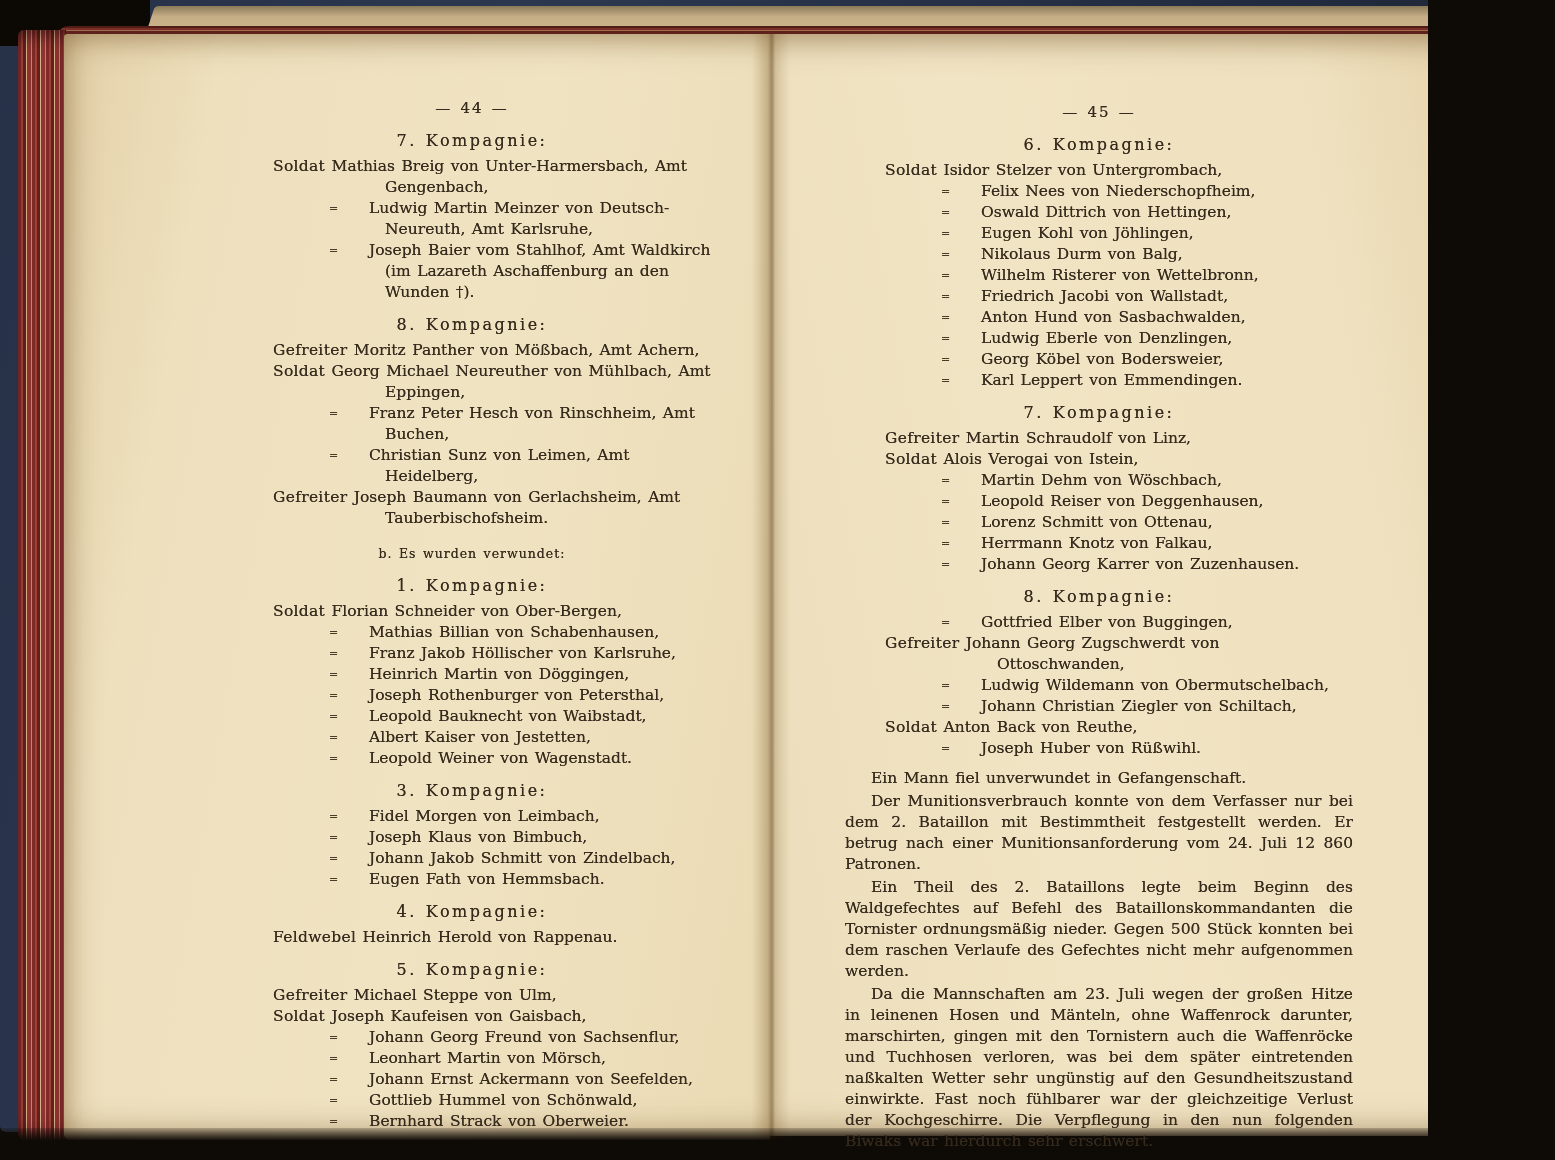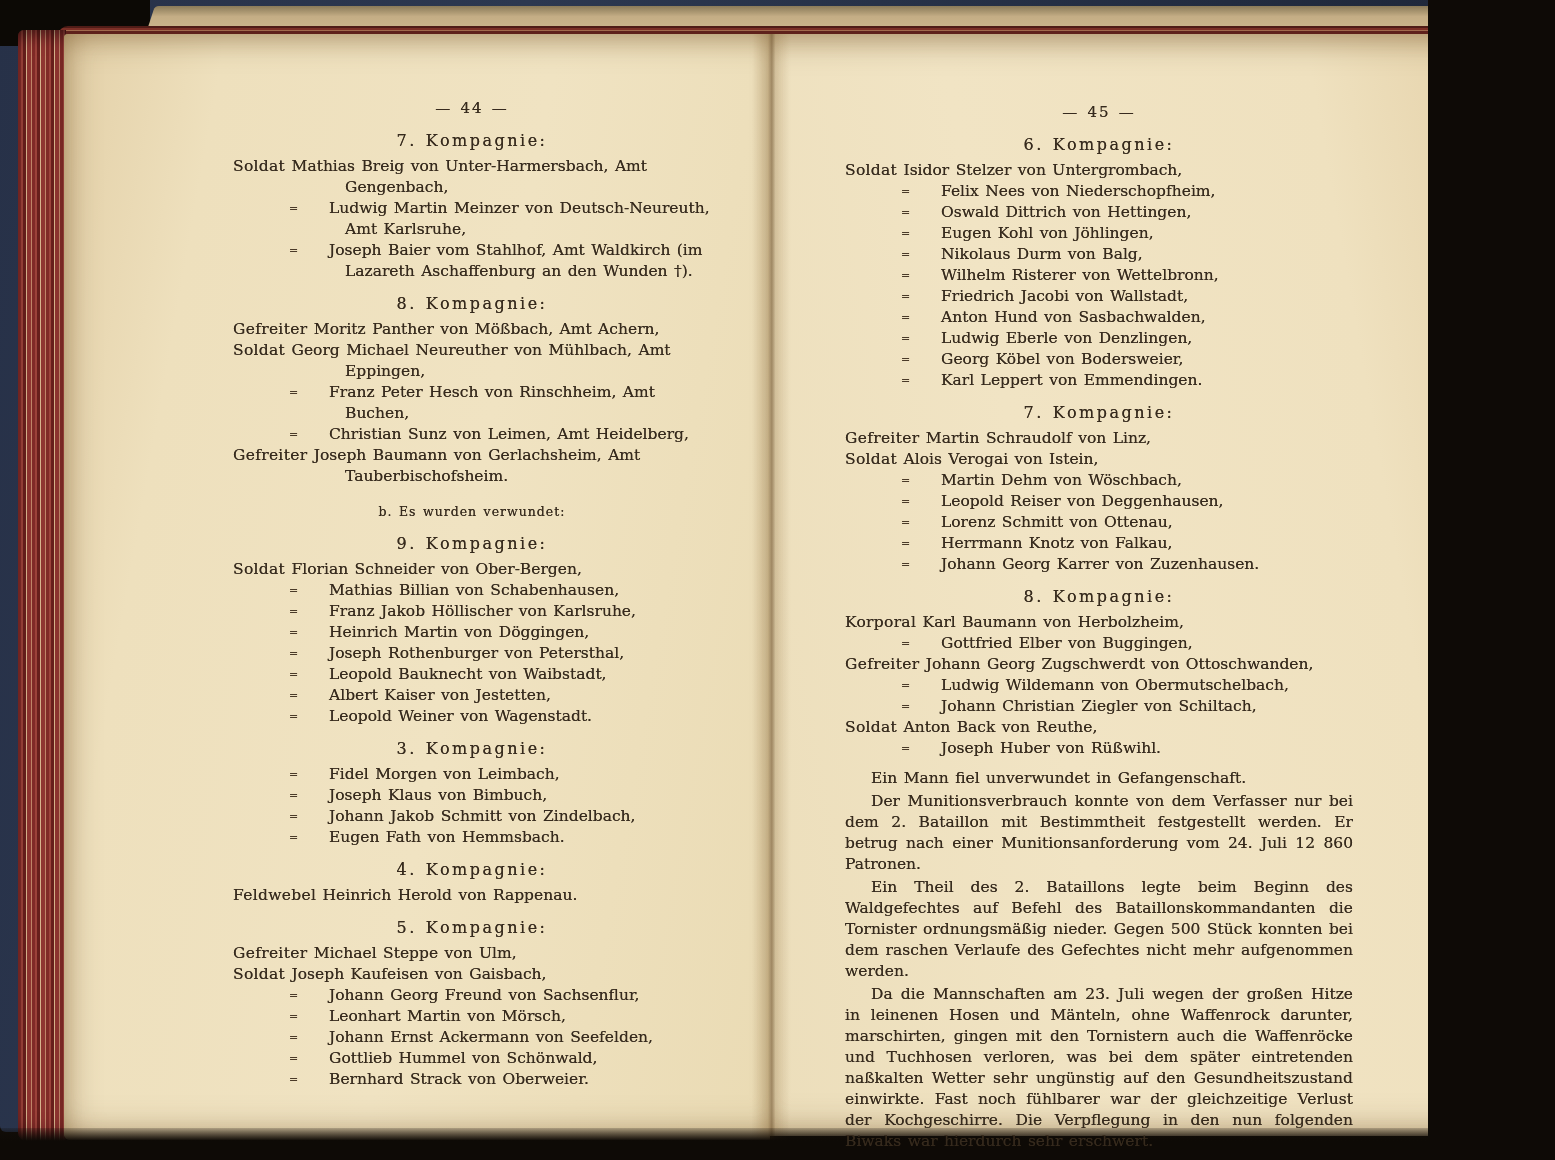--- a/index.html
+++ b/index.html
@@ -77,21 +77,21 @@
   }
   
   .col { position:absolute; color:#362a1d; font-size:15.5px; line-height:21px;
          word-spacing:1.5px; text-shadow:0 0 .5px rgba(54,42,29,.8); }
   .col-left  { left:233px; top:98px;  width:478px; }
   .col-right { left:845px; top:102px; width:508px; }
   .pagenum { text-align:center; font-size:15px; letter-spacing:2px; margin-bottom:6px; }
   .heading { text-align:center; font-size:16px; letter-spacing:2.5px; margin:11px 0 5px; }
   .subheading { text-align:center; font-size:12.5px; font-weight:normal;
                 letter-spacing:1px; margin:14px 0 6px; }
-  .entry { padding-left:112px; text-indent:-112px; }
+  .entry { padding-left:112px; text-indent:-112px;margin-left:40px; }
   .entry .prefix { letter-spacing:.3px; }
   .entry .dito { display:inline-block; width:96px; text-indent:56px;
                  font-size:11px; vertical-align:1px; color:#4a3a28; }
   .paras { margin-top:9px; }
   .para { text-align:justify; text-indent:26px; margin:2px 0; }
 </style>
 </head>
 <body>
 
 <div class="scene">
@@ -114,21 +114,21 @@
         <div class="entry"><span class="prefix">Soldat</span> Mathias Breig von Unter-Harmersbach, Amt Gengenbach,</div>
         <div class="entry"><span class="dito">=</span>Ludwig Martin Meinzer von Deutsch-Neureuth, Amt Karlsruhe,</div>
         <div class="entry"><span class="dito">=</span>Joseph Baier vom Stahlhof, Amt Waldkirch (im Lazareth Aschaffenburg an den Wunden †).</div>
         <div class="heading">8. Kompagnie:</div>
         <div class="entry"><span class="prefix">Gefreiter</span> Moritz Panther von Mößbach, Amt Achern,</div>
         <div class="entry"><span class="prefix">Soldat</span> Georg Michael Neureuther von Mühlbach, Amt Eppingen,</div>
         <div class="entry"><span class="dito">=</span>Franz Peter Hesch von Rinschheim, Amt Buchen,</div>
         <div class="entry"><span class="dito">=</span>Christian Sunz von Leimen, Amt Heidelberg,</div>
         <div class="entry"><span class="prefix">Gefreiter</span> Joseph Baumann von Gerlachsheim, Amt Tauberbischofsheim.</div>
         <div class="subheading">b. Es wurden verwundet:</div>
-        <div class="heading">9. Kompagnie:</div>
+        <div class="heading">1. Kompagnie:</div>
         <div class="entry"><span class="prefix">Soldat</span> Florian Schneider von Ober-Bergen,</div>
         <div class="entry"><span class="dito">=</span>Mathias Billian von Schabenhausen,</div>
         <div class="entry"><span class="dito">=</span>Franz Jakob Höllischer von Karlsruhe,</div>
         <div class="entry"><span class="dito">=</span>Heinrich Martin von Döggingen,</div>
         <div class="entry"><span class="dito">=</span>Joseph Rothenburger von Petersthal,</div>
         <div class="entry"><span class="dito">=</span>Leopold Bauknecht von Waibstadt,</div>
         <div class="entry"><span class="dito">=</span>Albert Kaiser von Jestetten,</div>
         <div class="entry"><span class="dito">=</span>Leopold Weiner von Wagenstadt.</div>
         <div class="heading">3. Kompagnie:</div>
         <div class="entry"><span class="dito">=</span>Fidel Morgen von Leimbach,</div>
@@ -165,21 +165,20 @@
         <div class="entry"><span class="dito">=</span>Karl Leppert von Emmendingen.</div>
         <div class="heading">7. Kompagnie:</div>
         <div class="entry"><span class="prefix">Gefreiter</span> Martin Schraudolf von Linz,</div>
         <div class="entry"><span class="prefix">Soldat</span> Alois Verogai von Istein,</div>
         <div class="entry"><span class="dito">=</span>Martin Dehm von Wöschbach,</div>
         <div class="entry"><span class="dito">=</span>Leopold Reiser von Deggenhausen,</div>
         <div class="entry"><span class="dito">=</span>Lorenz Schmitt von Ottenau,</div>
         <div class="entry"><span class="dito">=</span>Herrmann Knotz von Falkau,</div>
         <div class="entry"><span class="dito">=</span>Johann Georg Karrer von Zuzenhausen.</div>
         <div class="heading">8. Kompagnie:</div>
-        <div class="entry"><span class="prefix">Korporal</span> Karl Baumann von Herbolzheim,</div>
         <div class="entry"><span class="dito">=</span>Gottfried Elber von Buggingen,</div>
         <div class="entry"><span class="prefix">Gefreiter</span> Johann Georg Zugschwerdt von Ottoschwanden,</div>
         <div class="entry"><span class="dito">=</span>Ludwig Wildemann von Obermutschelbach,</div>
         <div class="entry"><span class="dito">=</span>Johann Christian Ziegler von Schiltach,</div>
         <div class="entry"><span class="prefix">Soldat</span> Anton Back von Reuthe,</div>
         <div class="entry"><span class="dito">=</span>Joseph Huber von Rüßwihl.</div>
       </div>
     <div id="right-paras" class="paras">
         <div class="para">Ein Mann fiel unverwundet in Gefangenschaft.</div>
         <div class="para">Der Munitionsverbrauch konnte von dem Verfasser nur bei dem 2. Bataillon mit Bestimmtheit festgestellt werden.  Er betrug nach einer Munitionsanforderung vom 24. Juli 12 860 Patronen.</div>

